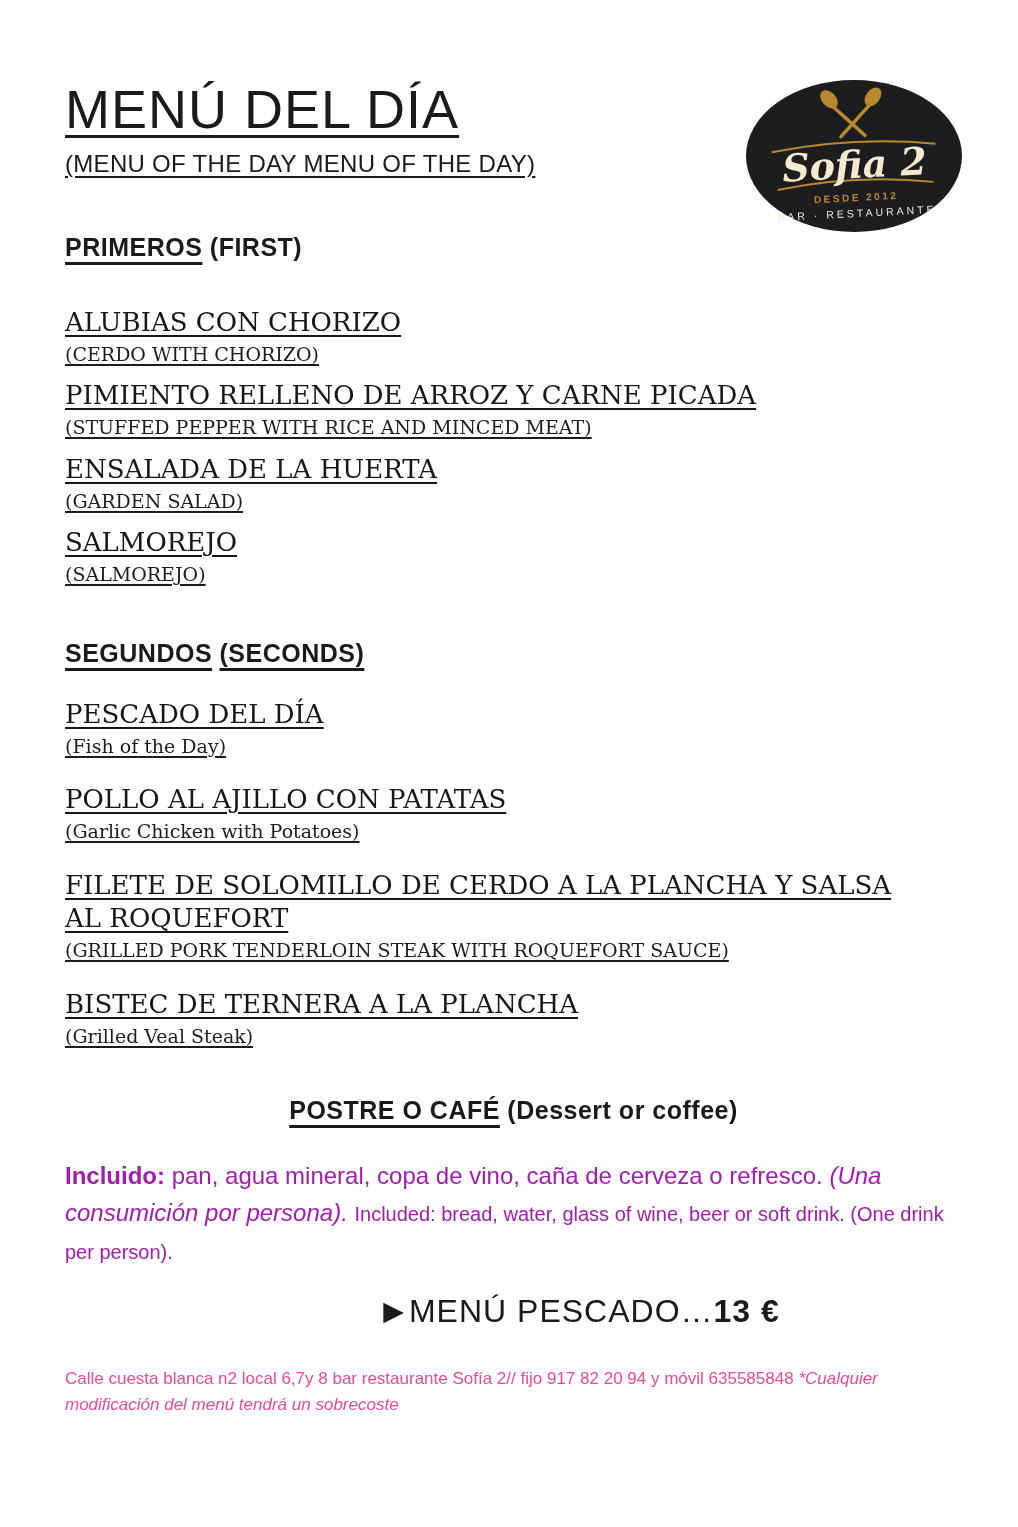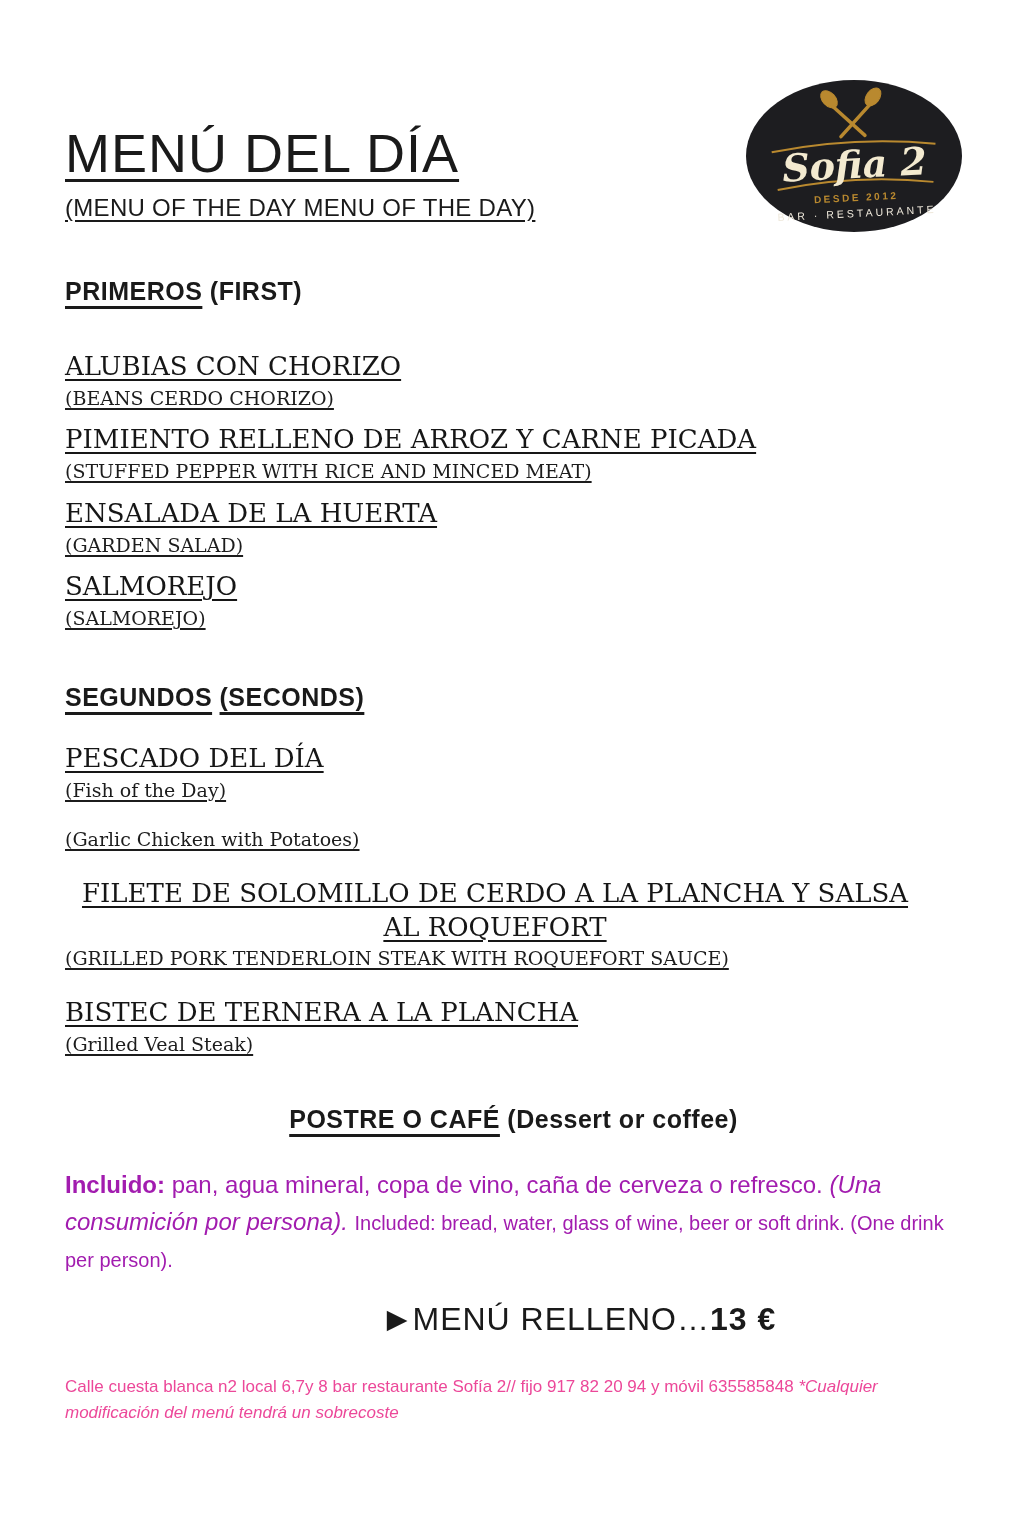--- a/index.html
+++ b/index.html
@@ -1,21 +1,21 @@
 <!DOCTYPE html>
 <html><head>
 <meta charset="utf-8">
 <style>
   * { margin:0; padding:0; box-sizing:border-box; }
   html,body { background:#ffffff; }
   body {
     width:1018px; height:1527px; position:relative; overflow:hidden;
     font-family:"Liberation Sans", sans-serif; color:#1a1a1a;
   }
-  .content { position:absolute; left:65px; top:0; width:897px; padding-top:114px;margin-top:12px; }
+  .content { position:absolute; left:65px; top:0; width:897px; padding-top:82px; }
 
   
   .page-title {
     font-size:54px; font-weight:400; letter-spacing:1px; line-height:1;
     text-decoration:underline; text-decoration-thickness:3px; text-underline-offset:7px;
     display:inline-block;
   }
   .page-subtitle {
     margin-top:14px; font-size:24px; font-weight:400; letter-spacing:.3px;
     text-decoration:underline; text-decoration-thickness:2px; text-underline-offset:4px;
@@ -30,21 +30,21 @@
   .section-heading .u {
     text-decoration:underline; text-decoration-thickness:3px; text-underline-offset:6px;
   }
   .h-primeros { margin-top:54px; }
   .h-segundos { margin-top:50px; }
   .h-postre   { margin-top:46px;text-align:center; }
 
   
   .items { margin-top:44px; }
   .items-seg { margin-top:30px; }
-  .menu-item { margin-bottom:12px;text-align:center; }
+  .menu-item { margin-bottom:12px; }
   .items-seg .menu-item { margin-bottom:24px; }
   .item-name {
     font-family:"DejaVu Serif", serif; font-size:26px; line-height:1.3; color:#161616;
     text-decoration:underline; text-decoration-thickness:2px; text-underline-offset:4px;
     width:fit-content; max-width:860px;
   }
   .item-trans {
     font-family:"DejaVu Serif", serif; font-size:19px; line-height:1.35; margin-top:2px; color:#1c1c1c;
     text-decoration:underline; text-decoration-thickness:1.5px; text-underline-offset:3px;
     width:fit-content;
@@ -85,21 +85,21 @@
 
   
   <h2 class="section-heading h-primeros">
     <span class="u">PRIMEROS</span>
     <span>(FIRST)</span>
   </h2>
 
   <div class="items">
     <div class="menu-item">
       <div class="item-name">ALUBIAS CON CHORIZO</div>
-      <div class="item-trans">(BEANS CERDO CHORIZO)</div>
+      <div class="item-trans">(CERDO WITH CHORIZO)</div>
     </div>
     <div class="menu-item">
       <div class="item-name">PIMIENTO RELLENO DE ARROZ Y CARNE PICADA</div>
       <div class="item-trans">(STUFFED PEPPER WITH RICE AND MINCED MEAT)</div>
     </div>
     <div class="menu-item">
       <div class="item-name">ENSALADA DE LA HUERTA</div>
       <div class="item-trans">(GARDEN SALAD)</div>
     </div>
     <div class="menu-item">
@@ -113,20 +113,21 @@
     <span class="u">SEGUNDOS</span>
     <span class="u">(SECONDS)</span>
   </h2>
 
   <div class="items items-seg">
     <div class="menu-item">
       <div class="item-name">PESCADO DEL DÍA</div>
       <div class="item-trans">(Fish of the Day)</div>
     </div>
     <div class="menu-item">
+      <div class="item-name">POLLO AL AJILLO CON PATATAS</div>
       <div class="item-trans">(Garlic Chicken with Potatoes)</div>
     </div>
     <div class="menu-item">
       <div class="item-name">FILETE DE SOLOMILLO DE CERDO A LA PLANCHA Y SALSA AL ROQUEFORT</div>
       <div class="item-trans">(GRILLED PORK TENDERLOIN STEAK WITH ROQUEFORT SAUCE)</div>
     </div>
     <div class="menu-item">
       <div class="item-name">BISTEC DE TERNERA A LA PLANCHA</div>
       <div class="item-trans">(Grilled Veal Steak)</div>
     </div>
@@ -140,21 +141,21 @@
 
   
   <p class="included"><span class="lbl">Incluido:</span>
     <span>pan, agua mineral, copa de vino, caña de cerveza o refresco.</span>
     <span class="it">(Una consumición por persona).</span>
     <span class="en">Included: bread, water, glass of wine, beer or soft drink. (One drink per person).</span></p>
 
   
 
   <div class="total-line">
-    <span class="arrow">▶</span><span>MENÚ RELLENO…</span><span class="amount">13 €</span>
+    <span class="arrow">▶</span><span>MENÚ PESCADO…</span><span class="amount">13 €</span>
   </div>
 
   
   <p class="footer"><span>Calle cuesta blanca n2 local 6,7y 8 bar restaurante Sofía 2// fijo 917 82 20 94 y móvil 635585848</span>
     <span class="note">*Cualquier modificación del menú tendrá un sobrecoste</span></p>
 
 </div>
 
 <div class="logo">
   <svg width="216" height="152" viewBox="0 0 216 152">

